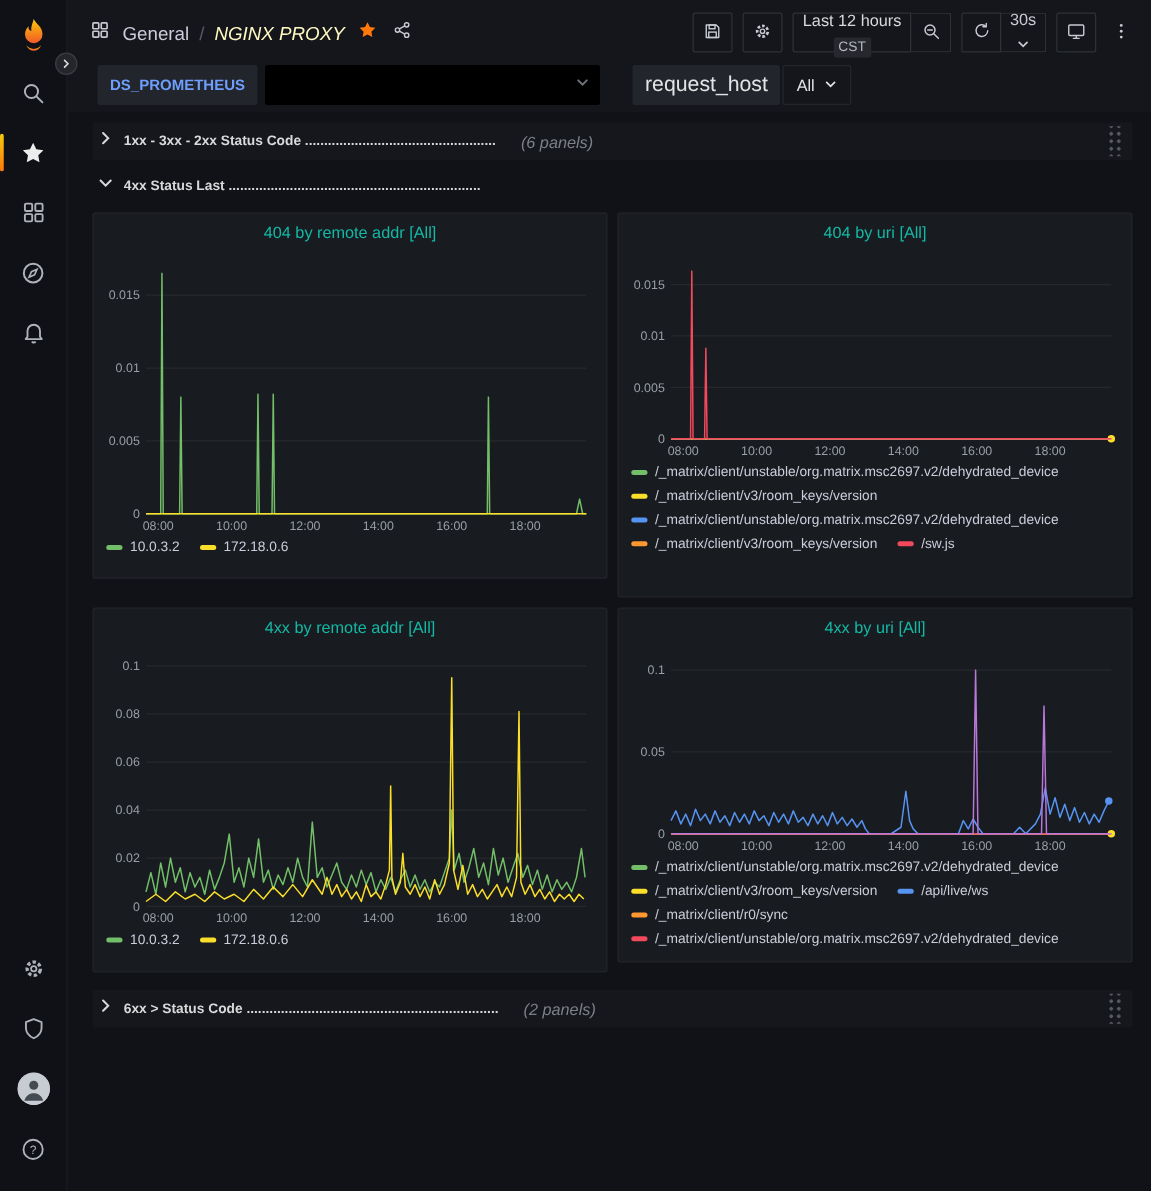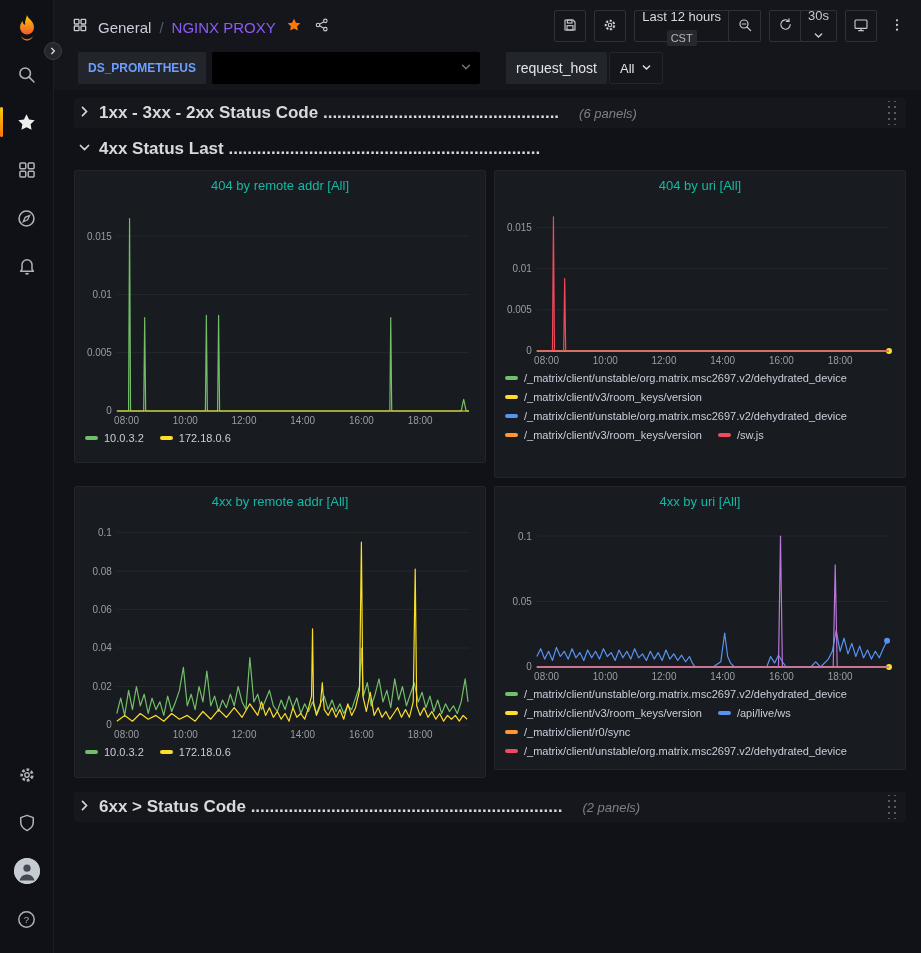--- a/index.html
+++ b/index.html
@@ -38,21 +38,21 @@
   
   .main{ flex:1; display:flex; flex-direction:column; min-width:0; }
   .topbar{
     height:52px; flex:none; background:#15161b;
     display:flex; align-items:center; padding:0 12px 0 18px; gap:8px;
   }
   .crumb{ display:flex; align-items:flex-end; gap:8px; font-size:15px; white-space:nowrap; }
   .crumb .grid-ic{ color:#c7cad1; margin-right:2px; }
   .crumb-section{ color:#ccccdc; }
   .crumb-sep{ color:#585d65; }
-  .crumb-title{ color:#8b5cf6; }
+  .crumb-title{ color:#fef9c3;font-style:italic; }
   .crumb-star{ color:#ff780a; margin-left:2px; }
   .crumb-share{ color:#c7cad1; margin-left:4px; cursor:pointer; }
   .tb-right{ margin-left:auto; display:flex; align-items:center; gap:8px; }
   .tbtn{
     height:32px; min-width:32px; padding:0 7px; border:1px solid #2c3235; border-radius:2px;
     background:transparent; color:#c7cad1; display:flex; align-items:center; justify-content:center;
     gap:6px; font-size:13px; cursor:pointer; font-family:inherit;flex-direction:column;
   }
   .tbtn-group{ display:flex; }
   .tbtn-group .tbtn + .tbtn{ border-left:0; border-top-left-radius:0; border-bottom-left-radius:0; }
@@ -72,36 +72,36 @@
     height:32px; display:flex; align-items:center; padding:0 10px;
     background:#22252b; border-radius:2px; font-size:12px; font-weight:600; cursor:pointer;
   }
   .ds-label{ color:#6e9fff; }
   .var-black{
     width:268px; height:32px; background:#000; border-radius:2px; margin-left:2px;
     display:flex; align-items:center; justify-content:flex-end; padding:0 8px;
     color:#70757c; cursor:pointer;
   }
   .var-group{ display:flex; margin-left:22px; }
-  .rh-label{ color:#e3e4e6; font-size:14px; font-weight:400; }
+  .rh-label{ color:#e3e4e6; font-size:17px; font-weight:400; }
   .var-value{
     height:32px; display:flex; align-items:center; gap:7px; padding:0 10px; margin-left:2px;
     background:#15161b; border:1px solid #24262c; border-radius:2px;
     color:#e3e4e6; font-size:13px; cursor:pointer;
   }
   
   .content{ flex:1; background:#111217; padding:8px 15px 0 20px; overflow:hidden; }
   .row-header{
     height:30px; display:flex; align-items:center; gap:8px; padding:0 8px 0 4px;
     margin-bottom:6px; cursor:pointer; border-radius:2px;
   }
   .row-header.collapsed{ background:#16171c; }
   .row-chevron{ color:#d8d9da; flex:none; }
   .row-title{
-    font-weight:700; font-size:17px; color:#d8d9da; white-space:nowrap; overflow:hidden;
+    font-weight:700; font-size:11px; color:#d8d9da; white-space:nowrap; overflow:hidden;
   }
   .row-count{ font-style:italic; font-size:13px; color:#7b8087; margin-left:12px; white-space:nowrap; flex:none; }
   .row-handle{
     margin-left:auto; width:13px; height:24px; flex:none; cursor:grab;
     background-image:radial-gradient(circle,#565b62 1.2px,transparent 1.4px);
     background-size:6px 6px; background-position:1px 3px;
   }
   .grid{
     display:grid; grid-template-columns:1fr 1fr; gap:8px; margin:4px 0 14px;
   }

